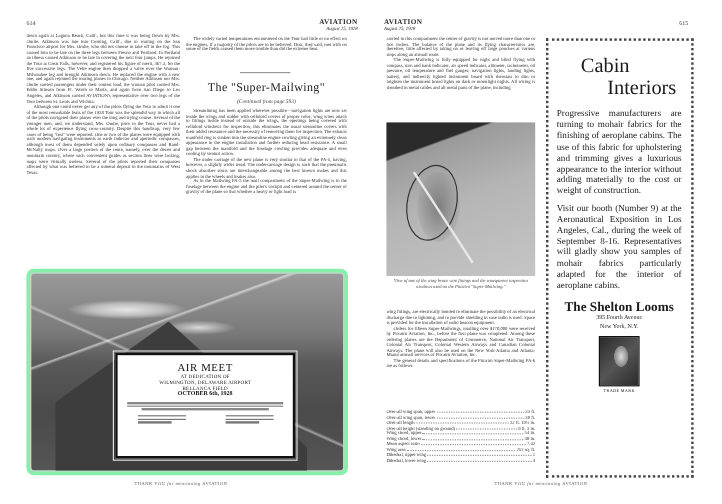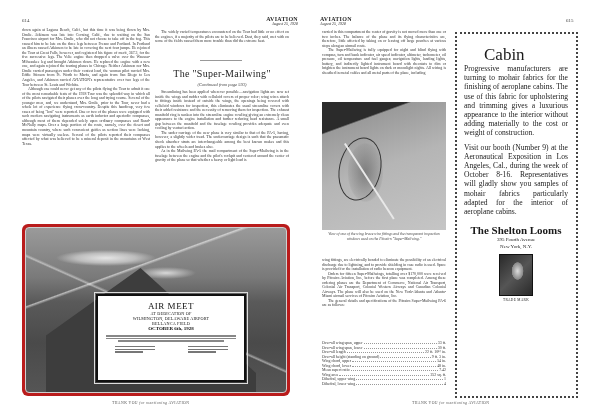--- a/index.html
+++ b/index.html
@@ -13,21 +13,21 @@
   .col { font-size:3.9px; line-height:4.55px; text-align:justify; color:#333; }
   .col p { margin:0; text-indent:6px; }
   .col p.noind { text-indent:0; }
   .rule { height:1px; background:#999; }
   .title { text-align:center; font-size:10px; letter-spacing:0.3px; color:#222; }
   .subtitle { text-align:center; font-size:4.5px; font-style:italic; color:#444; }
   .footer { font-size:3.8px; letter-spacing:0.4px; color:#555; }
   .footer i { font-size:3.8px; }
 
   
-  .airframe { background:#b91c1c; border-radius:6px; padding:3px; box-sizing:border-box; }
+  .airframe { background:#86efac; border-radius:6px; padding:3px; box-sizing:border-box; }
   .airframe-inner { width:100%; height:100%; border:1px solid #cfcfcf; border-radius:4px; box-sizing:border-box;
      background:
        linear-gradient(160deg, transparent 0 30%, rgba(255,255,255,0.55) 30.5%, transparent 31.5%),
        linear-gradient(24deg, transparent 0 48%, rgba(240,240,240,0.5) 48.6%, transparent 49.5%),
        radial-gradient(ellipse 50px 8px at 80px 30px, #e6e6e6 0, #bdbdbd 60%, transparent 100%),
        radial-gradient(ellipse 30px 6px at 140px 45px, #d8d8d8 0, transparent 100%),
        linear-gradient(180deg, #9a9a9a 0%, #7a7a7a 30%, #5a5a5a 45%, #4a4a4a 70%, #555 100%);
      position:relative; overflow:hidden; }
   .ground-dark { position:absolute; left:20px; top:40px; width:210px; height:150px; background:#3d3d3d;
       clip-path:polygon(45% 0, 100% 70%, 100% 100%, 0 100%, 0 45%); }
@@ -201,22 +201,23 @@
     </div>
   <div class="spec-row">
       <span class="k">Dihedral, lower wing</span>
       <span class="dots"></span>
       <span class="v">4</span>
     </div>
 </div>
 
 <div class="abs ad" style="left:455px;top:32px;width:123px;height:366px;padding:6px 8px 0 7px;">
   <div class="cabin" style="margin-left:20px;margin-top:6px;">Cabin</div>
+  <div class="interiors" style="margin-left:42px;margin-bottom:8px;">Interiors</div>
   <div class="body" style="margin-bottom:5px;">Progressive manufacturers are turning to mohair fabrics for the finishing of aeroplane cabins. The use of this fabric for upholstering and trimming gives a luxurious appearance to the interior without adding materially to the cost or weight of construction.</div>
-  <div class="body" style="margin-bottom:8px;">Visit our booth (Number 9) at the Aeronautical Exposition in Los Angeles, Cal., during the week of October 8-16. Representatives will gladly show you samples of mohair fabrics particularly adapted for the interior of aeroplane cabins.</div>
+  <div class="body" style="margin-bottom:8px;">Visit our booth (Number 9) at the Aeronautical Exposition in Los Angeles, Cal., during the week of September 8-16. Representatives will gladly show you samples of mohair fabrics particularly adapted for the interior of aeroplane cabins.</div>
   <div class="sig">The Shelton Looms</div>
   <div class="addr">395 Fourth Avenue</div>
   <div class="addr" style="margin-bottom:4px;">New York, N.Y.</div>
   <div class="trademark" style="width:32px;height:40px;margin:0 auto;"></div>
   <div class="tm-label" style="margin-top:2px;">TRADE MARK</div>
 </div>
 
 <div class="abs footer" style="left:412px;top:401px;">
   <span>THANK YOU</span>
   <i>for mentioning</i>

